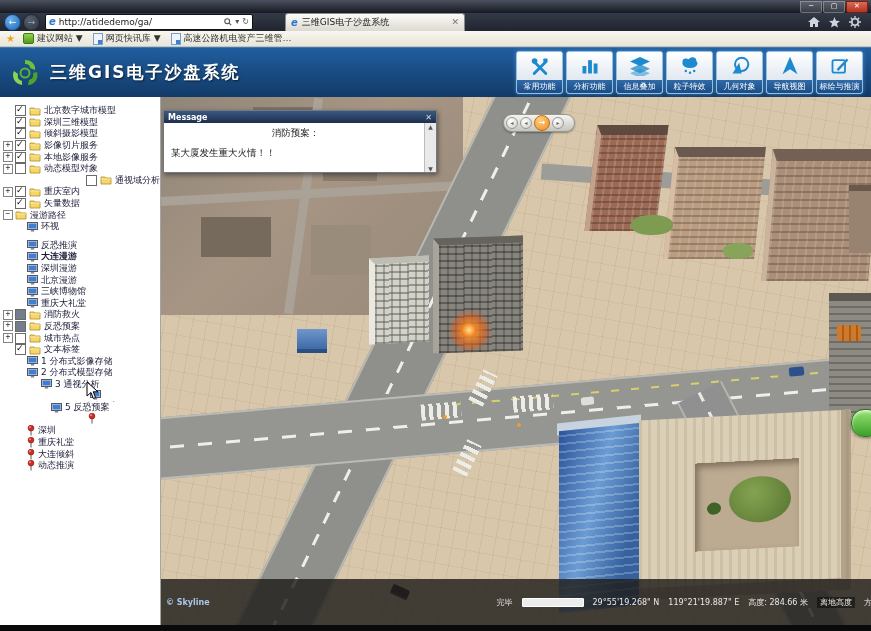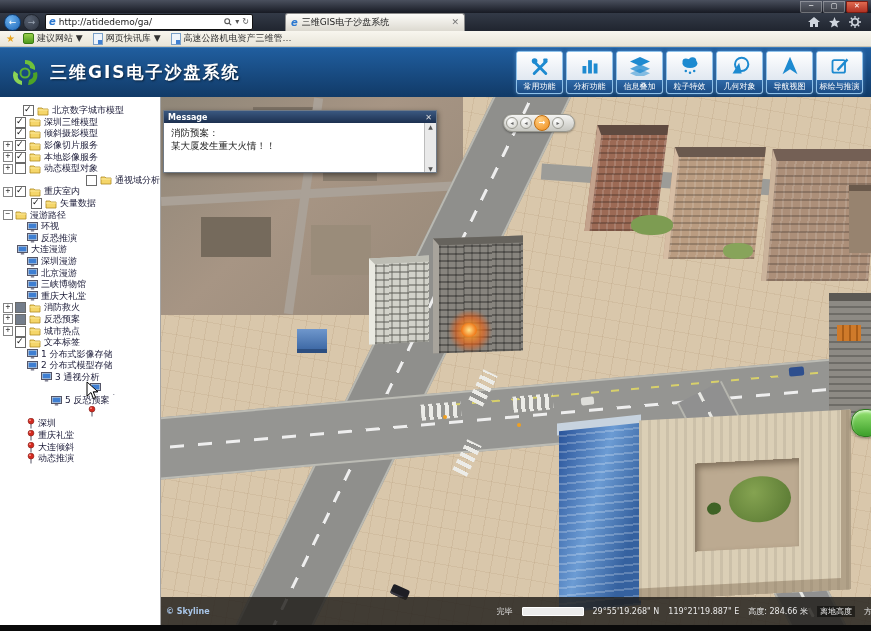--- a/index.html
+++ b/index.html
@@ -67,36 +67,36 @@
   .cb.mixed{background:#737d8b;}
   .tico{flex:none;margin-right:3px;display:flex;}
   .tlab{overflow:hidden;}
 
   
   .viewport{position:relative;flex:1;overflow:hidden;background:#d9c7ab;}
   .ground{position:absolute;inset:0;
     background-image:repeating-linear-gradient(100deg,rgba(160,128,92,.16) 0 1px,transparent 1px 14px),
                      repeating-linear-gradient(10deg,rgba(160,128,92,.13) 0 1px,transparent 1px 18px);}
   .scene-el{position:absolute;}
-  .statusbar{position:absolute;left:0;right:0;bottom:0;height:28px;background:rgba(32,29,26,.82);color:#e9e9e9;
-             font-size:8px;display:flex;align-items:center;gap:9px;padding:0 5px;z-index:40;}
+  .statusbar{position:absolute;left:0;right:0;bottom:0;height:14px;background:rgba(32,29,26,.82);color:#e9e9e9;
+             font-size:8px;display:flex;align-items:center;gap:9px;padding:16px 5px;z-index:40;}
   .watermark{color:#a9c6e8;font-weight:bold;}
   .sb-spacer{flex:1;}
   .sb-bar{width:60px;height:7px;background:#ececec;border:1px solid #fff;border-radius:1px;}
   .sb-agl{background:rgba(0,0,0,.45);padding:0 3px;}
   .sb-dir{margin-right:-6px;}
 
   .msgwin{position:absolute;left:2px;top:13px;width:272px;border:1px solid #707a86;z-index:30;
           box-shadow:1px 2px 5px rgba(0,0,0,.45);}
   .msgtitle{height:12px;background:linear-gradient(#3a5880,#1c3050);color:#fff;font-size:8px;font-weight:bold;
             display:flex;align-items:center;padding:0 4px;}
   .msgclose{margin-left:auto;font-size:8px;color:#dcdcdc;}
   .msgbody{height:46px;background:#fff;position:relative;padding:3px 16px 0 7px;font-size:9.5px;color:#222;}
-  .msgline1{margin-top:1px;}
-  .msgline2{margin-top:0;}
+  .msgline1{margin-top:1px;text-align:center;}
+  .msgline2{margin-top:7px;}
   .msgscroll{position:absolute;right:0;top:0;bottom:0;width:11px;background:#e9e9e9;border-left:1px solid #bcbcbc;
              display:flex;flex-direction:column;justify-content:space-between;align-items:center;font-size:6px;color:#555;}
 
   .navpill{position:absolute;left:342px;top:17px;width:66px;height:16px;border-radius:9px;z-index:30;
            background:linear-gradient(#f4f4f2,#c6c6c0);border:1px solid #97978f;display:flex;align-items:center;
            gap:2px;padding:0 2px;box-shadow:0 1px 2px rgba(0,0,0,.35);}
   .pillbtn{width:10px;height:10px;border-radius:50%;background:radial-gradient(circle at 35% 30%,#fff,#cfcfc8);
            border:1px solid #9a9a92;font-size:6px;line-height:9px;text-align:center;color:#666;}
   .pillbtn.orange{width:14px;height:14px;background:radial-gradient(circle at 35% 28%,#ffcf82,#ef8c1c);
            border:1px solid #c06d0e;color:#fff;font-size:8px;line-height:13px;font-weight:bold;}
@@ -250,21 +250,21 @@
               <path d="M8 16 L20 3 L22 5 L10 18 Z" fill="#1d8ad0"></path>
             </svg>
           </div>
           <div class="tlabel">标绘与推演</div>
         </div>
       </div>
   </div>
 
   <div class="main">
     <div class="tree" id="tree">
-        <div class="trow" style="padding-left: 3px; margin-left: 8px;">
+        <div class="trow" style="padding-left: 3px;">
           <span class="exp hidden"></span>
           <span class="cb checked"></span>
           <span class="tico">
             <svg width="12" height="10" viewBox="0 0 12 10">
               <path d="M1 2 h4 l1 1 h5 v6 h-10 z" fill="#f5d66a" stroke="#b08c20" stroke-width="0.8"></path>
               <path d="M1 4 h10" stroke="#fbe89a" stroke-width="1"></path>
             </svg>
           </span>
           <span class="tlab">北京数字城市模型</span>
         </div>
@@ -338,21 +338,21 @@
           <span class="exp">+</span>
           <span class="cb checked"></span>
           <span class="tico">
             <svg width="12" height="10" viewBox="0 0 12 10">
               <path d="M1 2 h4 l1 1 h5 v6 h-10 z" fill="#f5d66a" stroke="#b08c20" stroke-width="0.8"></path>
               <path d="M1 4 h10" stroke="#fbe89a" stroke-width="1"></path>
             </svg>
           </span>
           <span class="tlab">重庆室内</span>
         </div>
-        <div class="trow" style="padding-left: 3px; margin-left: 16px;">
+        <div class="trow" style="padding-left: 3px;">
           <span class="exp hidden"></span>
           <span class="cb checked"></span>
           <span class="tico">
             <svg width="12" height="10" viewBox="0 0 12 10">
               <path d="M1 2 h4 l1 1 h5 v6 h-10 z" fill="#f5d66a" stroke="#b08c20" stroke-width="0.8"></path>
               <path d="M1 4 h10" stroke="#fbe89a" stroke-width="1"></path>
             </svg>
           </span>
           <span class="tlab">矢量数据</span>
         </div>
@@ -369,31 +369,31 @@
         <div class="trow" style="padding-left: 27px;">
           <span class="tico">
             <svg width="11" height="10" viewBox="0 0 11 10">
               <rect x="0.5" y="0.5" width="10" height="7" fill="#ccd3db" stroke="#556"></rect>
               <rect x="1.6" y="1.6" width="7.8" height="4.8" fill="#3f7fd2"></rect>
               <rect x="3.8" y="8" width="3.4" height="1.6" fill="#889"></rect>
             </svg>
           </span>
           <span class="tlab">环视</span>
         </div>
-        <div class="trow" style="padding-left: 27px;">
+        <div class="trow" style="padding-left: 27px; margin-top: 7px;">
           <span class="tico">
             <svg width="11" height="10" viewBox="0 0 11 10">
               <rect x="0.5" y="0.5" width="10" height="7" fill="#ccd3db" stroke="#556"></rect>
               <rect x="1.6" y="1.6" width="7.8" height="4.8" fill="#3f7fd2"></rect>
               <rect x="3.8" y="8" width="3.4" height="1.6" fill="#889"></rect>
             </svg>
           </span>
           <span class="tlab">反恐推演</span>
         </div>
-        <div class="trow" style="padding-left: 17px;">
+        <div class="trow" style="padding-left: 27px; font-weight: bold;">
           <span class="tico">
             <svg width="11" height="10" viewBox="0 0 11 10">
               <rect x="0.5" y="0.5" width="10" height="7" fill="#ccd3db" stroke="#556"></rect>
               <rect x="1.6" y="1.6" width="7.8" height="4.8" fill="#3f7fd2"></rect>
               <rect x="3.8" y="8" width="3.4" height="1.6" fill="#889"></rect>
             </svg>
           </span>
           <span class="tlab">大连漫游</span>
         </div>
         <div class="trow" style="padding-left: 27px;">

